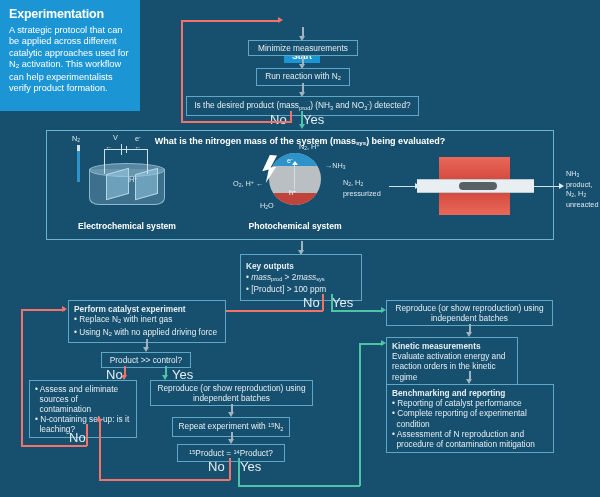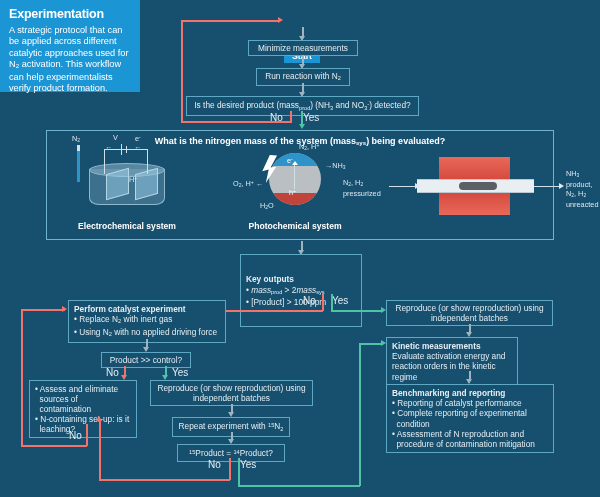--- a/index.html
+++ b/index.html
@@ -8,21 +8,21 @@
     background: #17506f;
     font-family: "Liberation Sans", sans-serif;
     color: #dfeaf0;
     position: relative;
     overflow: hidden;
   }
   .root { position: absolute; inset: 0; }
 
   
   #header-callout {
-    position: absolute; left: 0; top: 0; width: 140px; height: 92px;
+    position: absolute; left: 0; top: 0; width: 140px; height: 111px;
     background: #1c95d4; color: #ffffff;
     padding: 7px 9px 6px 9px;
   }
   #header-callout .title { font-size: 12.5px; font-weight: bold; letter-spacing: -0.2px; margin-bottom: 4px; }
   #header-callout .body { font-size: 9.2px; line-height: 11.4px; }
   sub { font-size: 0.68em; vertical-align: -0.22em; }
   sup { font-size: 0.68em; vertical-align: 0.42em; }
 
   
   .node {
@@ -72,21 +72,21 @@
   .ar { position: absolute; width: 0; height: 0; }
   .ar-down-grey  { border-left: 3.4px solid transparent; border-right: 3.4px solid transparent; border-top: 5px solid #9fb4bf; }
   .ar-down-red   { border-left: 3.4px solid transparent; border-right: 3.4px solid transparent; border-top: 5px solid #f3736a; }
   .ar-down-grn   { border-left: 3.4px solid transparent; border-right: 3.4px solid transparent; border-top: 5px solid #4fc3a7; }
   .ar-right-grey { border-top: 3.4px solid transparent; border-bottom: 3.4px solid transparent; border-left: 5px solid #9fb4bf; }
   .ar-right-red  { border-top: 3.4px solid transparent; border-bottom: 3.4px solid transparent; border-left: 5px solid #f3736a; }
   .ar-right-grn  { border-top: 3.4px solid transparent; border-bottom: 3.4px solid transparent; border-left: 5px solid #4fc3a7; }
   .ar-left-red   { border-top: 3.4px solid transparent; border-bottom: 3.4px solid transparent; border-right: 5px solid #f3736a; }
   .ar-up-red     { border-left: 3.4px solid transparent; border-right: 3.4px solid transparent; border-bottom: 5px solid #f3736a; }
 
-  .lbl { position: absolute; font-size: 10px; color: #e3edf2; }
+  .lbl { position: absolute; font-size: 13px; color: #e3edf2; }
 
   
   .beaker-body {
     position: absolute; border: 1.2px solid #8fb9cd;
     background: rgba(150,190,210,0.30);
     border-radius: 0 0 10px 10px / 0 0 7px 7px;
   }
   .beaker-top {
     position: absolute; border: 1.2px solid #8fb9cd;
     background: rgba(175,210,228,0.42);
@@ -203,21 +203,21 @@
       <div class="wire" style="left:487px; top:54.5px; width:28px; height:1.4px;"></div>
       <div class="ar ar-right-grey" style="left:512px; top:51.5px; border-left-color:#dfe9ef;"></div>
       <div class="micro" style="left:296px; top:47px; line-height:9px;">N<sub>2</sub>, H<sub>2</sub><br>pressurized</div>
       <div class="micro" style="left:519px; top:38px; line-height:9px;">NH<sub>3</sub><br>product,<br>N<sub>2</sub>, H<sub>2</sub><br>unreacted</div>
     </div>
   </div>
 
   <div class="ln v-grey" style="left:301px; top:241px; height:11px;"></div>
   <div class="ar ar-down-grey" style="left:298px; top:250px;"></div>
 
-  <div class="node left" style="left:240px; top:254px; width:122px; padding:19px 5px;">
+  <div class="node left" style="left:240px; top:254px; width:122px; padding:6px 5px;">
     <b>Key outputs</b>
     <span class="li">• <i>mass</i><sub>prod</sub> &gt; 2<i>mass</i><sub>sys</sub></span>
     <span class="li">• [Product] &gt; 100 ppm</span>
   </div>
 
   <div class="lbl" style="left:303px; top:295px;">No</div>
   <div class="lbl" style="left:332px; top:295px;">Yes</div>
 
   <div class="ln v-red" style="left:322px; top:294px; height:17px;"></div>
   <div class="ln h-red" style="left:76px; top:310px; width:247px;"></div>

